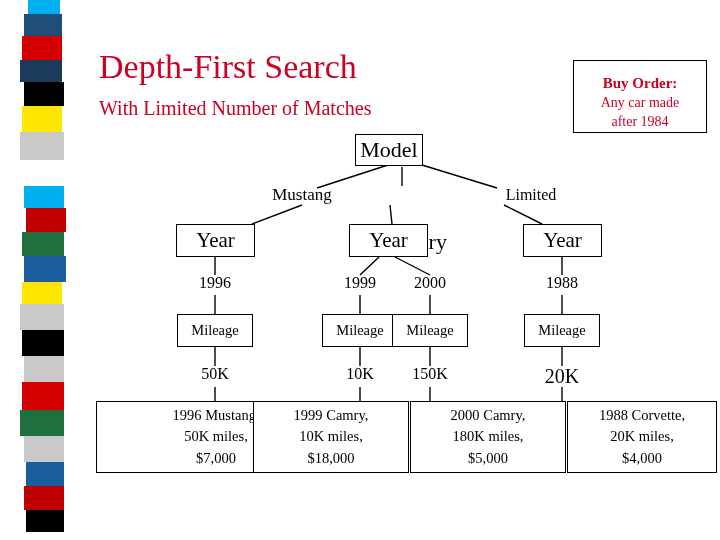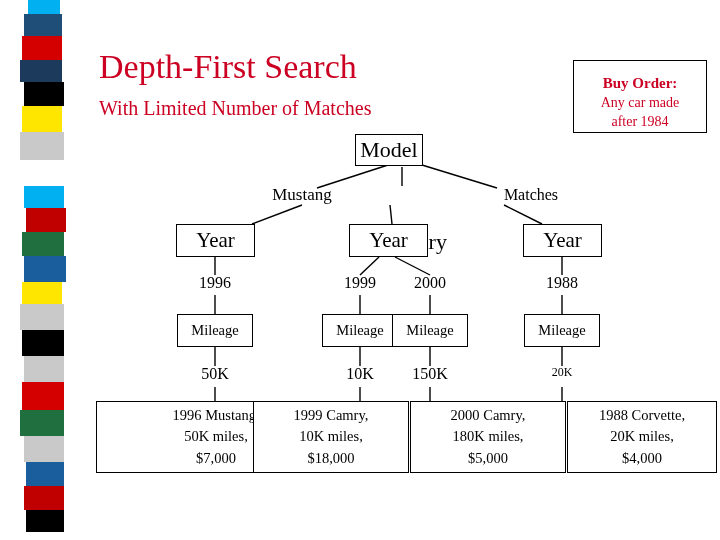--- a/index.html
+++ b/index.html
@@ -115,21 +115,21 @@
     <div class="bo-line">Any car made</div>
     <div class="bo-line">after 1984</div>
   </div>
 
   <div class="node" style="left:283px;top:134px;width:68px;height:32px;font-size:22px;">
     <span>Model</span>
   </div>
 
   <div class="lbl" style="left:158px;top:185px;width:144px;font-size:17px;">Mustang</div>
   <div class="lbl" style="left:290px;top:185px;width:110px;font-size:22px;margin-top:44px;">Camry</div>
-  <div class="lbl" style="left:392px;top:186px;width:134px;font-size:16px;">Matches</div>
+  <div class="lbl" style="left:392px;top:186px;width:134px;font-size:16px;">Limited</div>
 
   <div class="node" style="left:104px;top:224px;width:79px;height:33px;font-size:21px;">
     <span>Year</span>
   </div>
   <div class="node" style="left:277px;top:224px;width:79px;height:33px;font-size:21px;">
     <span>Year</span>
   </div>
   <div class="node" style="left:451px;top:224px;width:79px;height:33px;font-size:21px;">
     <span>Year</span>
   </div>
@@ -148,21 +148,21 @@
   <div class="node" style="left:320px;top:314px;width:76px;height:33px;font-size:14.5px;">
     <span>Mileage</span>
   </div>
   <div class="node" style="left:452px;top:314px;width:76px;height:33px;font-size:14.5px;">
     <span>Mileage</span>
   </div>
 
   <div class="lbl" style="left:103px;top:365px;width:80px;font-size:16px;">50K</div>
   <div class="lbl" style="left:248px;top:365px;width:80px;font-size:16px;">10K</div>
   <div class="lbl" style="left:318px;top:365px;width:80px;font-size:16px;">150K</div>
-  <div class="lbl" style="left:450px;top:365px;width:80px;font-size:12px;">20K</div>
+  <div class="lbl" style="left:450px;top:365px;width:80px;font-size:20px;">20K</div>
 
   <div class="leafbox" style="left:24px;top:401px;width:240px;height:72px;">
     <div>1996 Mustang,</div>
     <div>50K miles,</div>
     <div>$7,000</div>
   </div>
   <div class="leafbox" style="left:181px;top:401px;width:156px;height:72px;">
     <div>1999 Camry,</div>
     <div>10K miles,</div>
     <div>$18,000</div>

